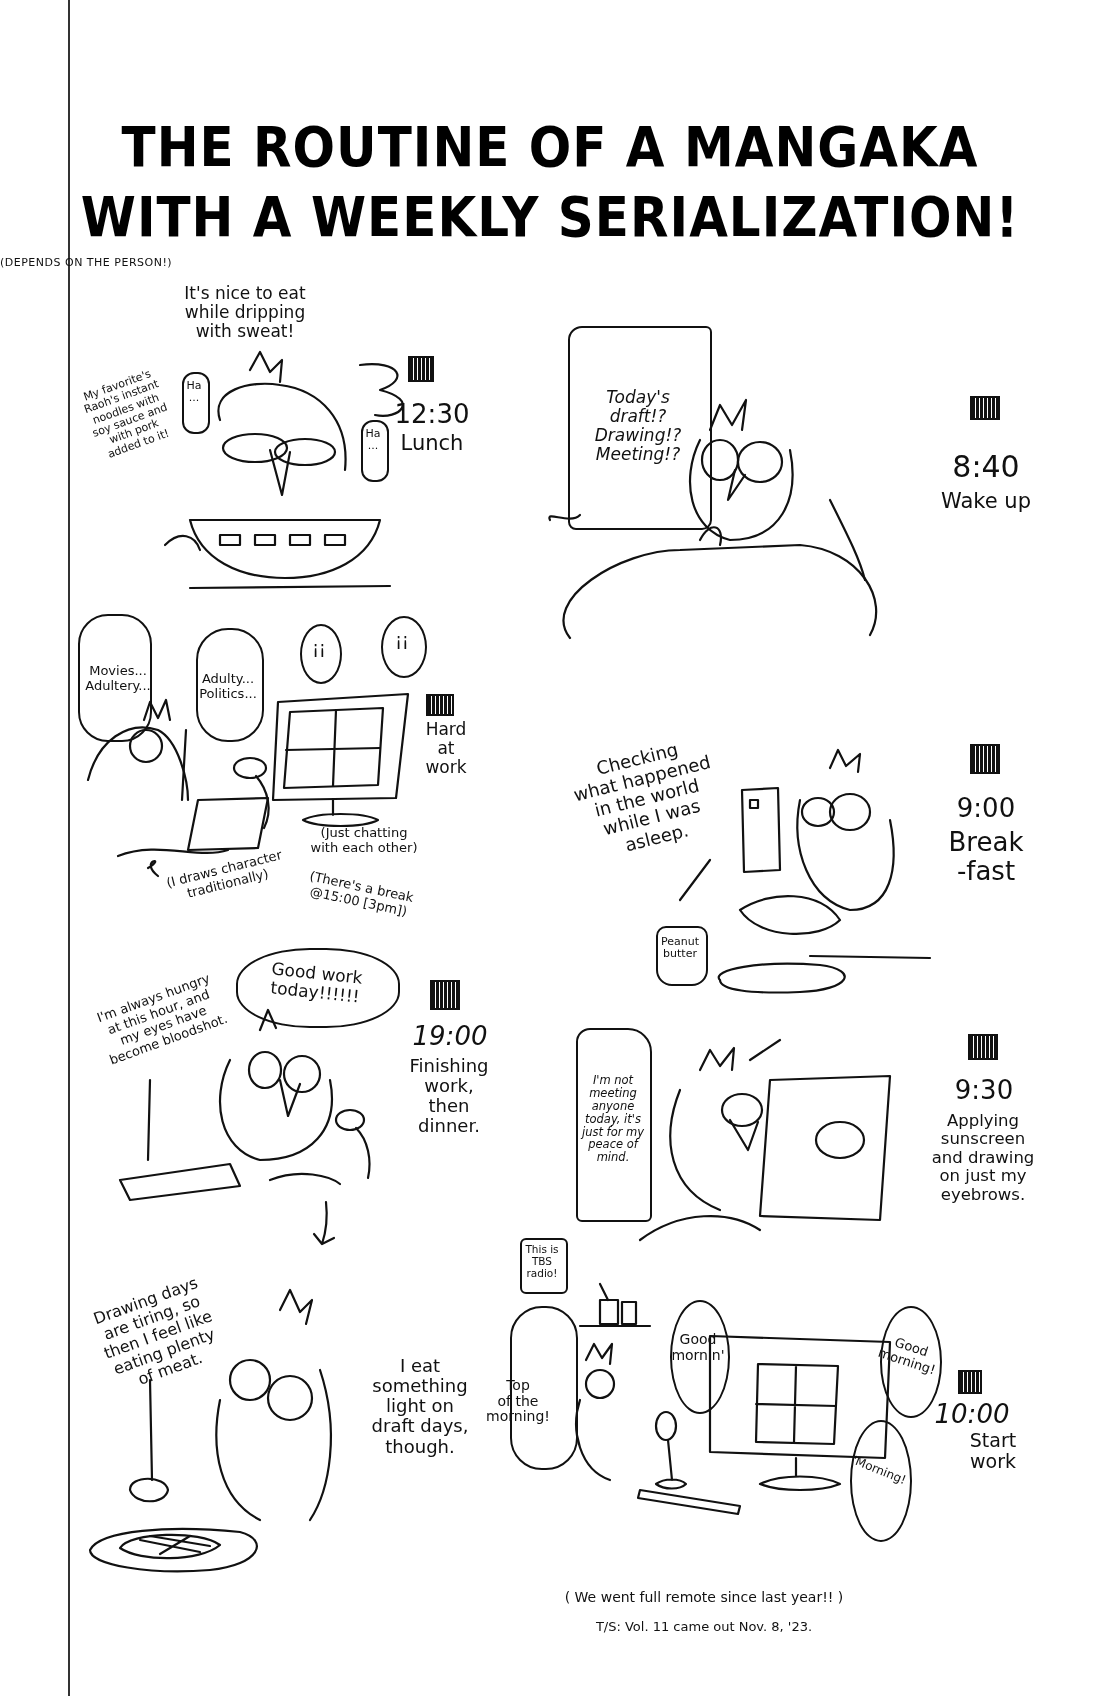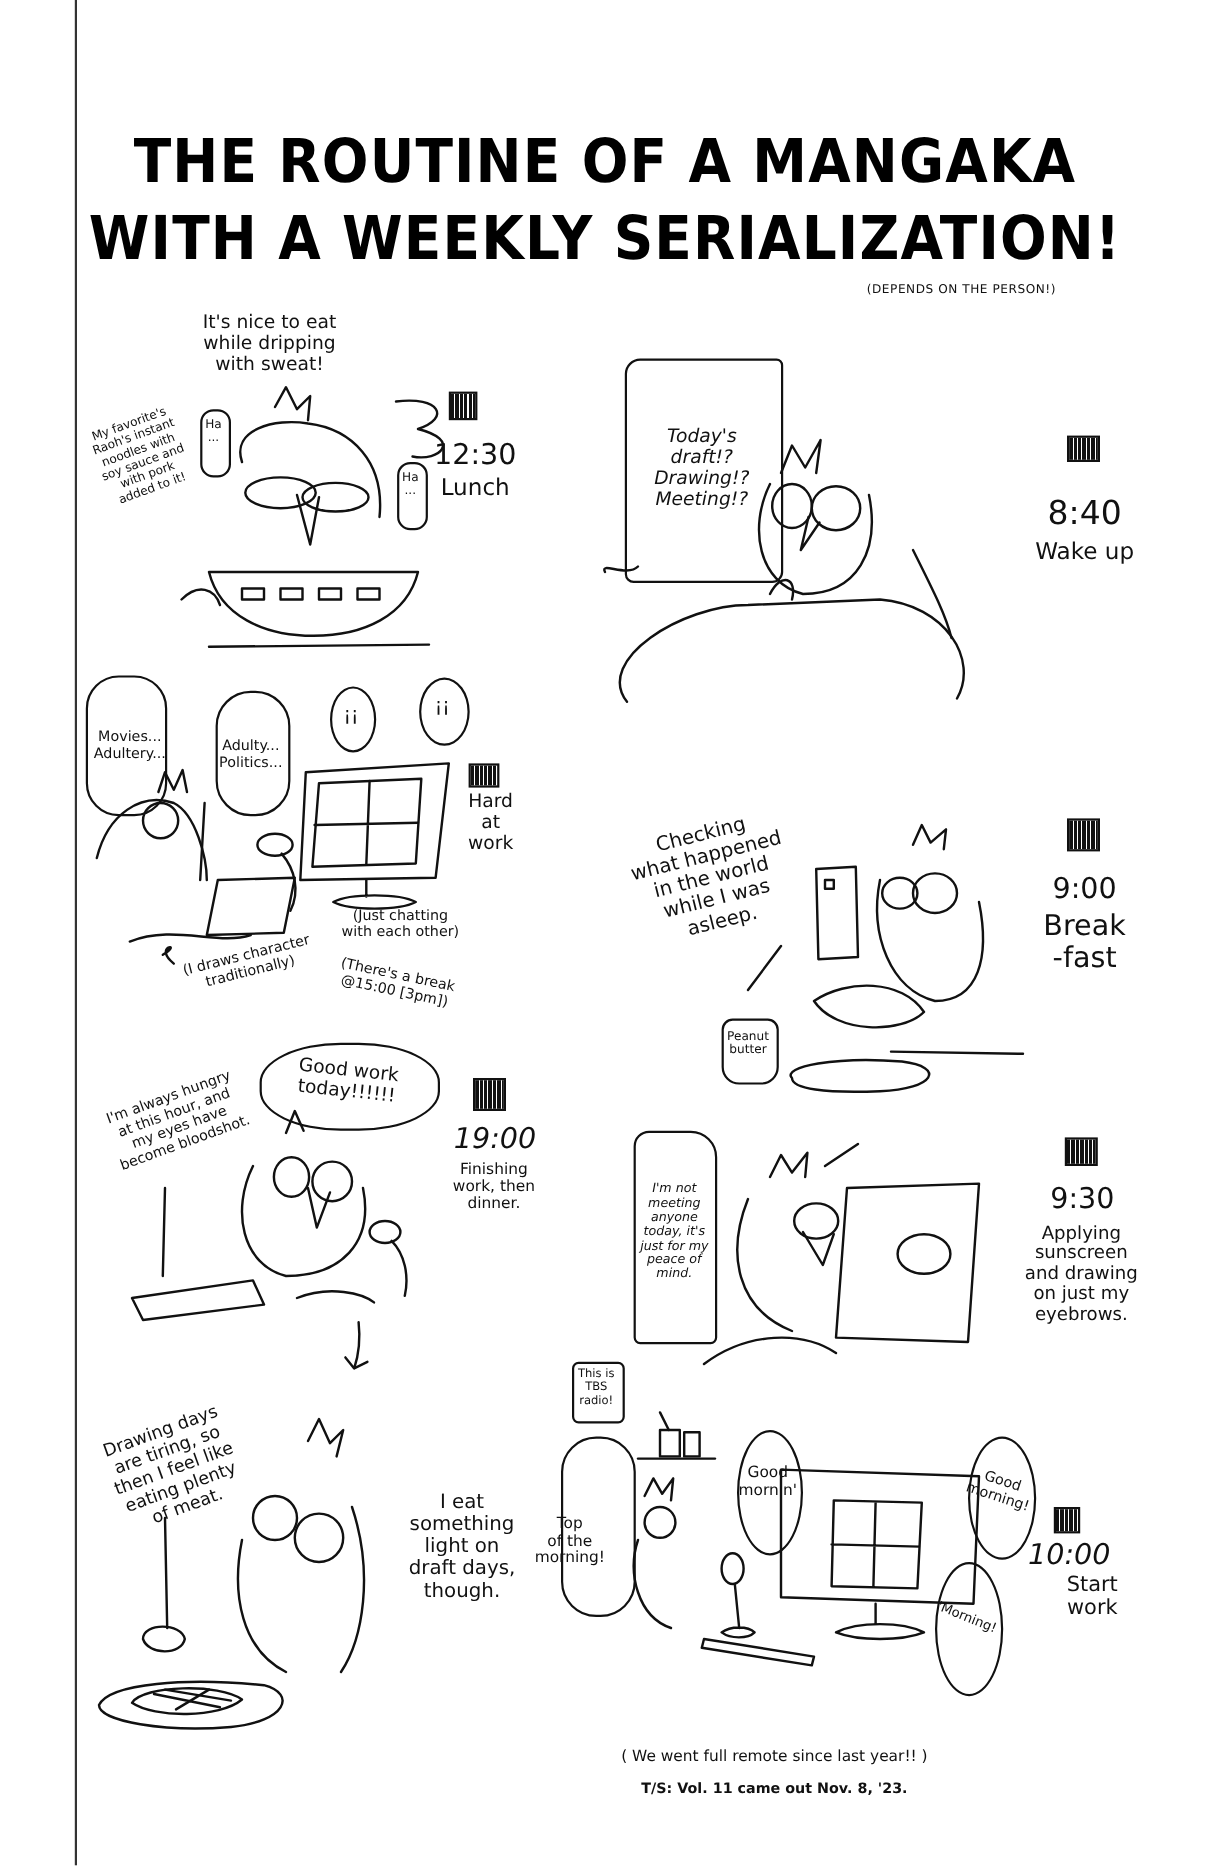--- a/index.html
+++ b/index.html
@@ -7,21 +7,21 @@
     width: 1100px; height: 1696px; position: relative; overflow: hidden;
     font-family: "DejaVu Sans", sans-serif; color: #111;
   }
   .gutter-line { position: absolute; left: 68px; top: 0; width: 2px; height: 1696px; background: #333; }
   .title {
     position: absolute; left: 0; width: 1100px; top: 118px; text-align: center;
     font-family: "DejaVu Sans", sans-serif; font-weight: 900; font-size: 50px;
     line-height: 64px; letter-spacing: 1px; color: #000; transform: scaleY(1.1);
   }
   .subtitle {
-    position: absolute; left: 0; width: 960px; top: 256px; text-align: right;
+    position: absolute; left: 0; width: 960px; top: 256px; text-align: left;
     font-size: 11px; letter-spacing: 0.5px; color: #111;
   }
   .txt { position: absolute; font-family: "DejaVu Sans", sans-serif; color: #111; line-height: 1.12; text-align: center; white-space: pre-line; }
   .time { font-size: 26px; line-height: 1.1; }
   .act { font-size: 21px; }
   .small { font-size: 13px; }
   .tiny { font-size: 11px; }
   .med { font-size: 17px; }
   .rot-l { transform: rotate(-14deg); }
   .rot-l2 { transform: rotate(-20deg); }
@@ -169,21 +169,21 @@
 <section>
   <div class="cloud" style="left:236px;top:948px;width:160px;height:76px;"></div>
   <div class="txt med" style="left:246px;top:964px;width:140px;transform:rotate(6deg);">Good work
 today!!!!!!</div>
   <div class="txt small rot-l2" style="left:86px;top:990px;width:150px;">I'm always hungry
 at this hour, and
 my eyes have
 become bloodshot.</div>
   <div class="clock" style="left:430px;top:980px;width:30px;height:30px;"></div>
   <div class="txt time" style="left:410px;top:1022px;width:80px;font-style:italic;">19:00</div>
-  <div class="txt small" style="left:408px;top:1056px;width:82px;font-size:14px;">Finishing
+  <div class="txt small" style="left:408px;top:1056px;width:82px;font-size:18px;">Finishing
 work, then
 dinner.</div>
   <svg class="art" style="left:110px;top:1040px;" width="280" height="160">
     <ellipse cx="155" cy="30" rx="16" ry="18"></ellipse>
     <ellipse cx="192" cy="34" rx="18" ry="18"></ellipse>
     <path d="M170 40 L178 76 L190 44"></path>
     <path d="M150 -10 L158 -30 L166 -12"></path>
     <path d="M120 20 C100 60 110 110 150 120 C200 120 230 90 220 40"></path>
     <path d="M40 40 L38 120"></path>
     <path d="M10 140 L120 124 L130 146 L20 160 Z"></path>
@@ -278,14 +278,14 @@
     <path d="M198 84 L278 86 L274 164 L196 162 Z M236 86 L234 162 M196 124 L276 126"></path>
     <path d="M236 178 L236 196 M200 204 C220 194 260 194 280 204 C260 212 220 212 200 204 Z"></path>
     <ellipse cx="40" cy="104" rx="14" ry="14"></ellipse>
     <path d="M26 80 L34 64 L42 78 L52 64 L50 84"></path>
     <path d="M20 120 C10 150 20 190 50 200"></path>
     <ellipse cx="106" cy="146" rx="10" ry="14"></ellipse>
     <path d="M108 160 L112 200 M96 204 C104 198 120 198 126 204 C120 210 104 210 96 204 Z"></path>
     <path d="M80 210 L180 226 L178 234 L78 218 Z"></path>
   </svg>
   <div class="txt med" style="left:554px;top:1590px;width:300px;font-size:14px;text-align:center;">( We went full remote since last year!! )</div>
-  <div class="txt small" style="left:568px;top:1620px;width:272px;font-size:13px;font-weight:bold;">T/S: Vol. 11 came out Nov. 8, '23.</div>
+  <div class="txt small" style="left:568px;top:1620px;width:272px;font-size:13px;">T/S: Vol. 11 came out Nov. 8, '23.</div>
 </section>
 
 </body></html>

